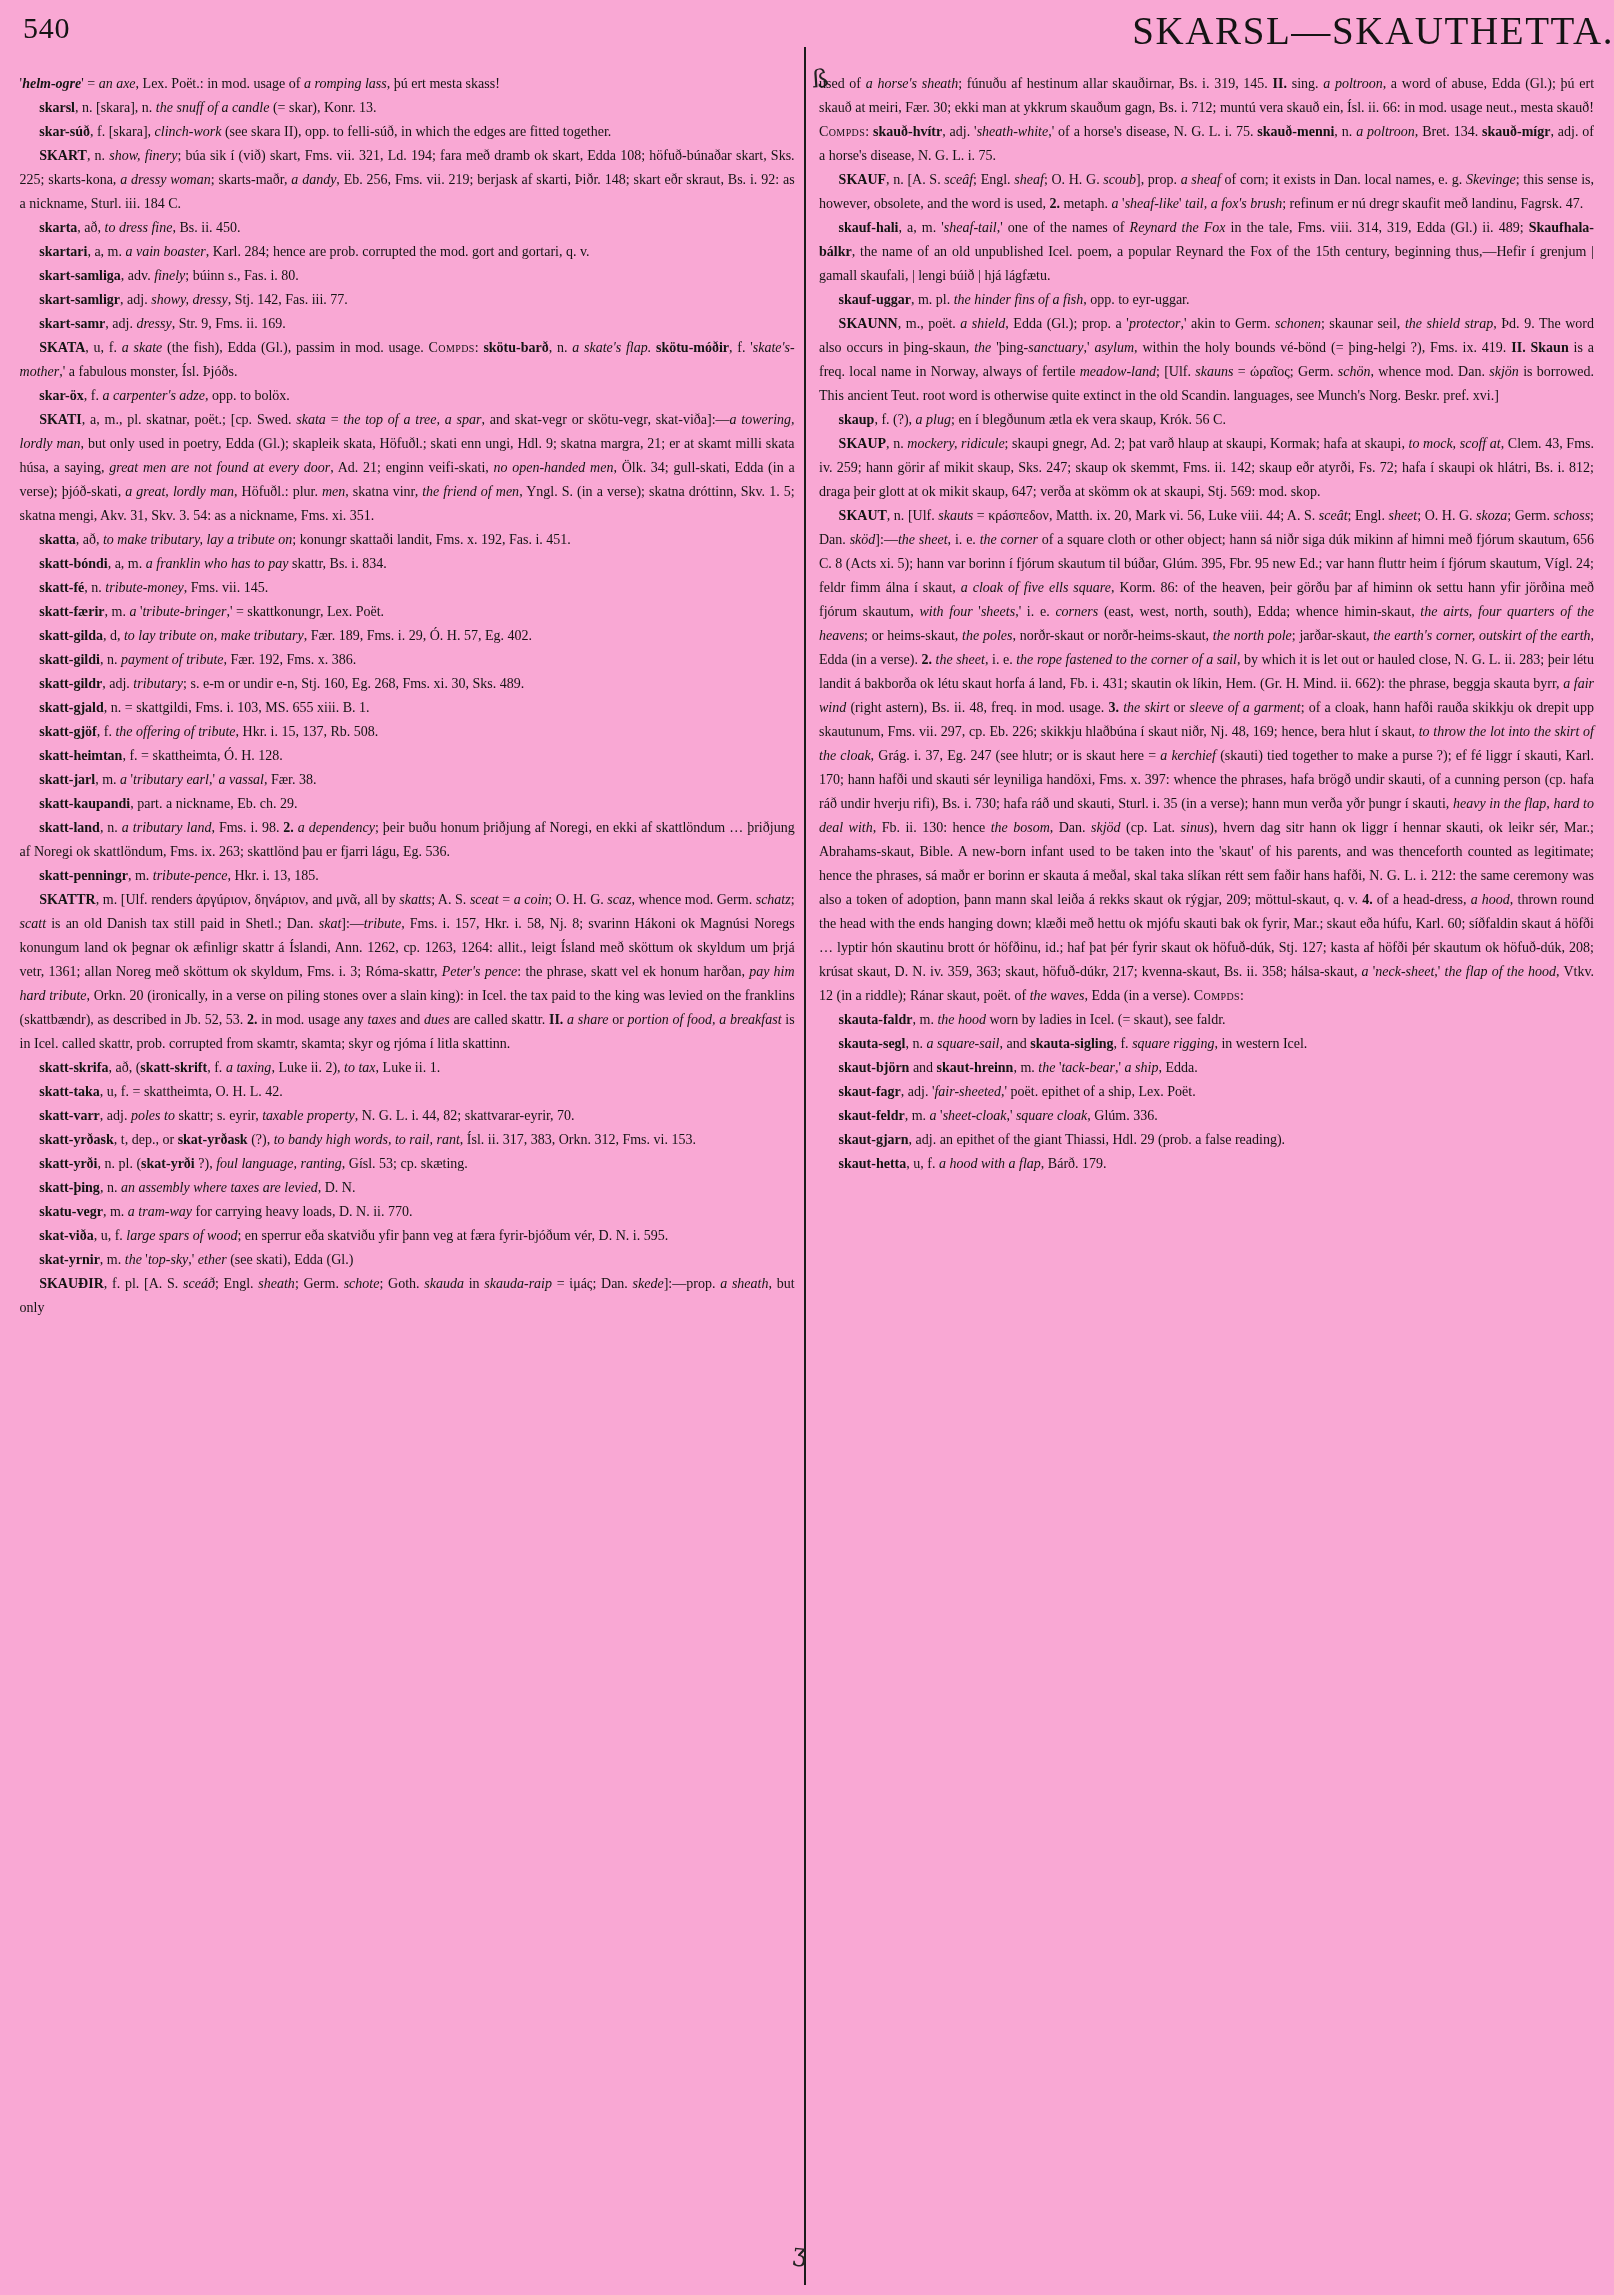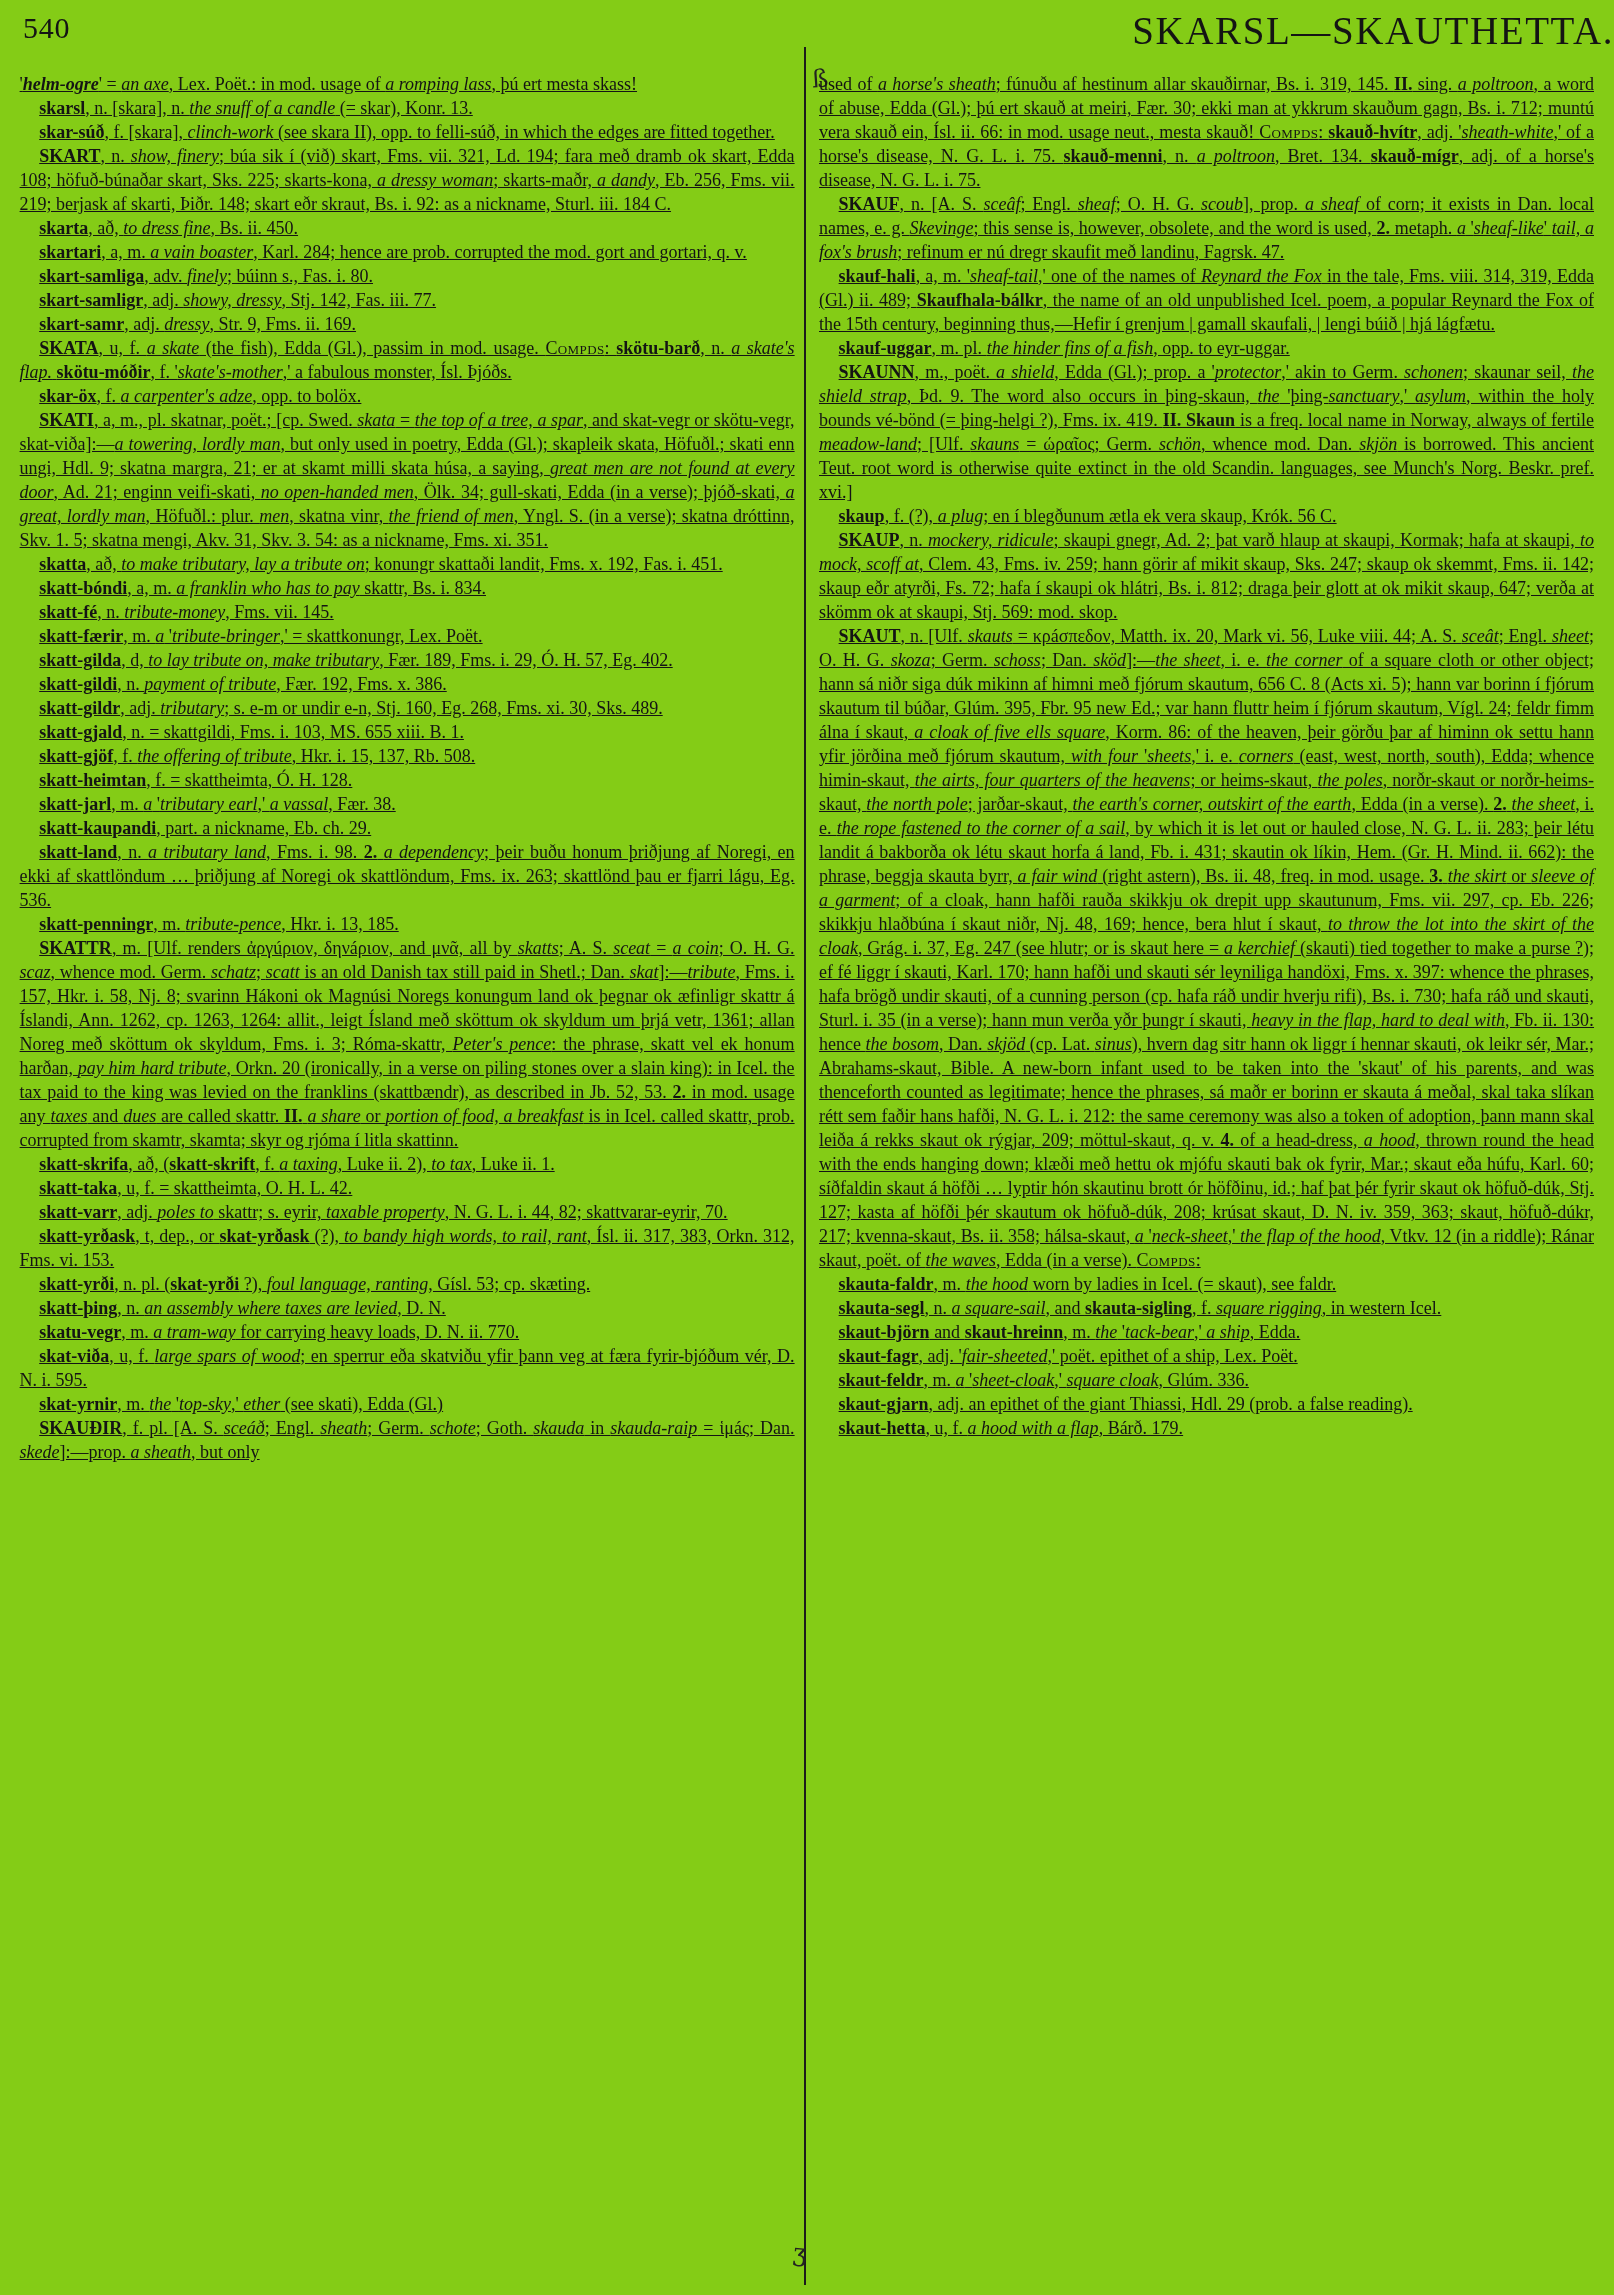--- a/index.html
+++ b/index.html
@@ -1,38 +1,37 @@
 <!DOCTYPE html>
 <html style="font-size:13px"><head>
 <meta charset="utf-8">
 <style>
   html,body{margin:0;padding:0;background:#e8e8e4;}
   .page{
     position:relative;
     width:1614px;height:2295px;
     margin:0 auto;
-    background:#84cc16;
+    background:#f9a8d4;
     color:#141414;
     font-family:"Liberation Serif","DejaVu Serif",serif;
     overflow:hidden;
   }
   .page-number{
     position:absolute;left:23px;top:11.4px;
     font-size:30px;letter-spacing:0.8px;
   }
   .running-head{
     position:absolute;left:0;top:8.2px;width:100%;
     text-align:right;
     font-size:39px;letter-spacing:1.6px;
   }
   .col{
     position:absolute;top:72px;width:775px;
-    font-size:18px;line-height:24px;
+    font-size:14px;line-height:24px;
     text-align:justify;
-    text-decoration:underline;
   }
   .col-left{left:19.6px;}
   .col-right{left:819px;}
   .divider{
     position:absolute;left:804px;top:47px;
     width:1.6px;height:2238px;background:#1c1c1c;
   }
   .entry{margin:0;text-indent:19.6px;}
   .entry.cont{text-indent:0;}
   .entry b{font-weight:bold;}

